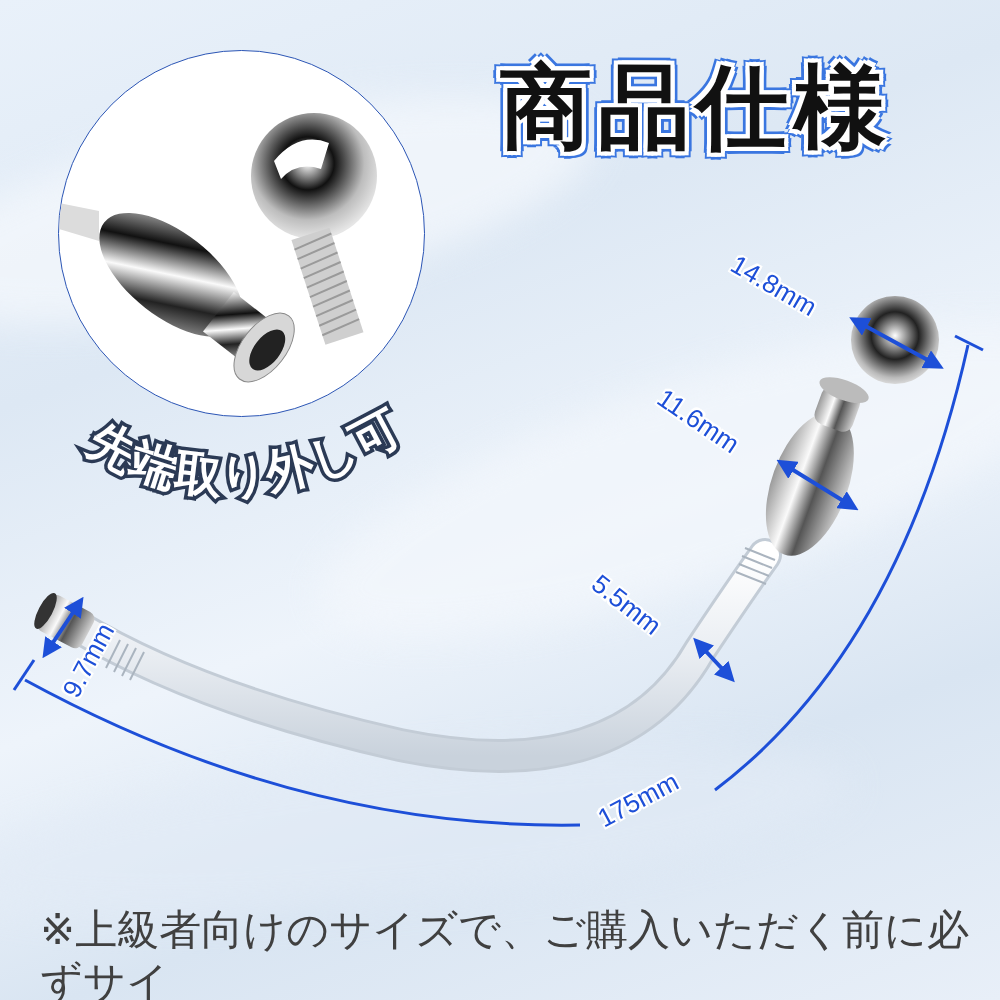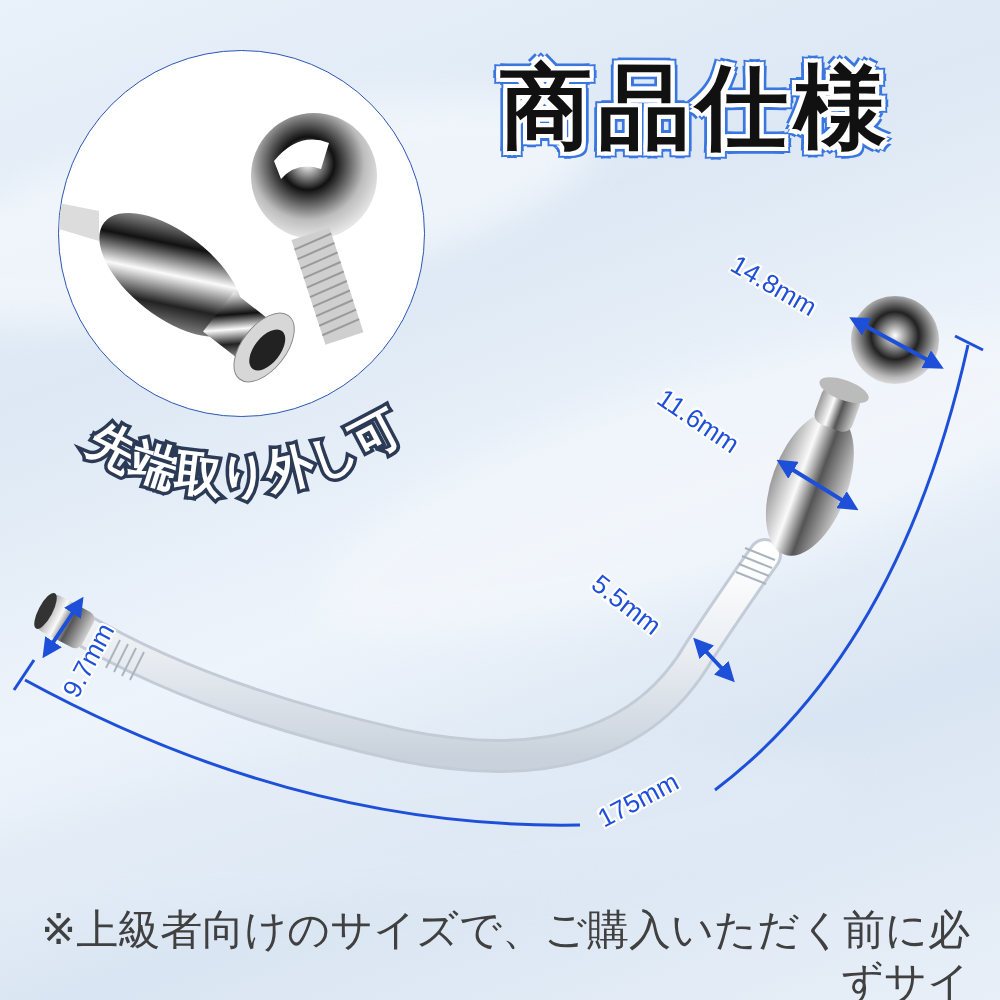--- a/index.html
+++ b/index.html
@@ -2,21 +2,21 @@
 <html><head>
 <meta charset="utf-8">
 <style>
   html, body { margin:0; padding:0; }
   body {
     width:1000px; height:1000px; position:relative; overflow:hidden;
     font-family:"DejaVu Sans", sans-serif;
     background: linear-gradient(160deg, #e9f1fa 0%, #dde8f4 30%, #eef4fb 55%, #d9e5f2 75%, #e8eff8 100%);
   }
   .wave { position:absolute; border-radius:50%; filter: blur(18px); opacity:0.7; }
-  .stage { position:absolute; inset:0;text-align:right; }
+  .stage { position:absolute; inset:0; }
   .title {
     position:absolute; left:500px; top:62px;
     font-size:92px; font-weight:bold; color:#111; letter-spacing:6px;
     text-shadow:
       0 0 0 #fff,
       4px 0 0 #fff, -4px 0 0 #fff, 0 4px 0 #fff, 0 -4px 0 #fff,
       4px 4px 0 #fff, -4px -4px 0 #fff, 4px -4px 0 #fff, -4px 4px 0 #fff,
       7px 0 0 #3a76e0, -7px 0 0 #3a76e0, 0 7px 0 #3a76e0, 0 -7px 0 #3a76e0,
       6px 6px 0 #3a76e0, -6px -6px 0 #3a76e0, 6px -6px 0 #3a76e0, -6px 6px 0 #3a76e0;
     line-height:1;

